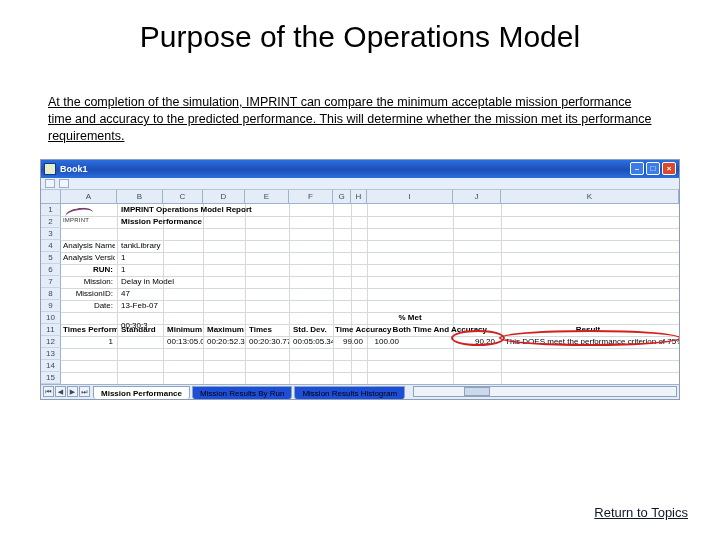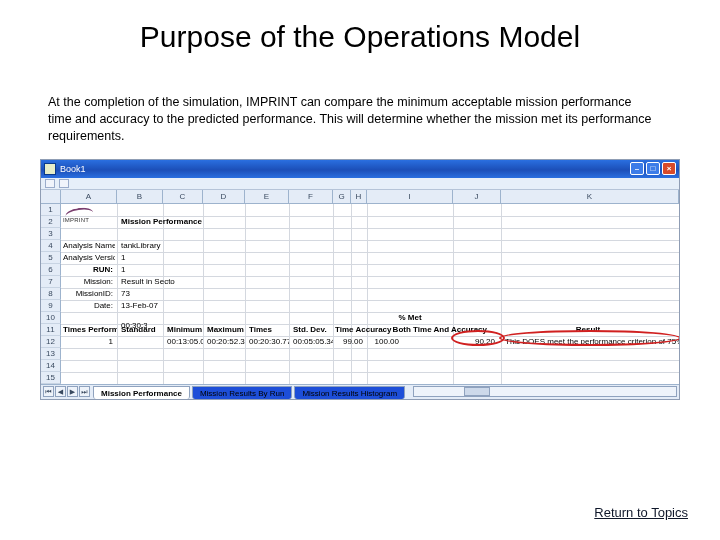--- a/index.html
+++ b/index.html
@@ -16,20 +16,21 @@
     font-weight: normal;
     text-align: center;
     padding: 20px 40px 0 40px;
     color: #000;
   }
   .body-text {
     font-size: 12.5px;
     line-height: 1.35;
     padding: 40px 67px 14px 48px;
     color: #000;
+    text-decoration: underline;
   }
   .shot {
     margin: 0 40px;
     width: 640px;
     border: 1px solid #8f9db4;
     background: #ece9d8;
     font-size: 9px;
     position: relative;
   }
   .titlebar {
@@ -39,21 +40,21 @@
     align-items: center;
     padding: 0 3px;
     color: #fff;
   }
   .titlebar .xicon {
     width: 12px; height: 12px;
     background: #e6edc8;
     border: 1px solid #0a3a8a;
     margin-right: 4px;
   }
-  .titlebar .t-title { font-weight: normal; flex: 1; font-size: 9px; }
+  .titlebar .t-title { font-weight: bold; flex: 1; font-size: 9px; }
   .winbtns { display: flex; gap: 2px; }
   .winbtn {
     width: 14px; height: 13px;
     border: 1px solid #fff;
     border-radius: 2px;
     display: flex; align-items: center; justify-content: center;
     font-size: 8px; font-weight: bold; color: #fff;
   }
   .winbtn.min, .winbtn.max { background: #3c7ce8; }
   .winbtn.close { background: #d84a2a; }
@@ -314,32 +315,33 @@
         <div class="hline" style="top:132px"></div>
         <div class="hline" style="top:144px"></div>
         <div class="hline" style="top:156px"></div>
         <div class="hline" style="top:168px"></div>
 
         <div class="logo">
           <div class="logo-swoosh"></div>
           <div class="logo-text">IMPRINT</div>
         </div>
 
+        <div class="cell bold" style="left:58px;top:0;width:200px">IMPRINT Operations Model Report</div>
         <div class="cell bold" style="left:58px;top:12px;width:200px">Mission Performance</div>
 
         <div class="cell right" style="left:0;top:36px;width:54px">Analysis Name:</div>
         <div class="cell" style="left:58px;top:36px;width:60px">tankLibrary</div>
         <div class="cell right" style="left:0;top:48px;width:54px">Analysis Version:</div>
         <div class="cell" style="left:58px;top:48px;width:40px">1</div>
         <div class="cell bold right" style="left:0;top:60px;width:54px">RUN:</div>
         <div class="cell" style="left:58px;top:60px;width:40px">1</div>
         <div class="cell right" style="left:0;top:72px;width:54px">Mission:</div>
-        <div class="cell" style="left:58px;top:72px;width:60px">Result in Secto</div>
+        <div class="cell" style="left:58px;top:72px;width:60px">Delay in Model</div>
         <div class="cell right" style="left:0;top:84px;width:54px">MissionID:</div>
-        <div class="cell" style="left:58px;top:84px;width:40px">73</div>
+        <div class="cell" style="left:58px;top:84px;width:40px">47</div>
         <div class="cell right" style="left:0;top:96px;width:54px">Date:</div>
         <div class="cell" style="left:58px;top:96px;width:60px">13-Feb-07</div>
 
         <div class="cell bold" style="left:306px;top:108px;width:86px;text-align:center">% Met</div>
 
         <div class="cell bold" style="left:0;top:120px;width:56px">Times Performed</div>
         <div class="cell bold" style="left:58px;top:120px;width:44px">Standard</div>
         <div class="cell bold" style="left:104px;top:120px;width:38px">Minimum</div>
         <div class="cell bold" style="left:144px;top:120px;width:40px">Maximum</div>
         <div class="cell bold" style="left:186px;top:120px;width:42px">Times</div>

